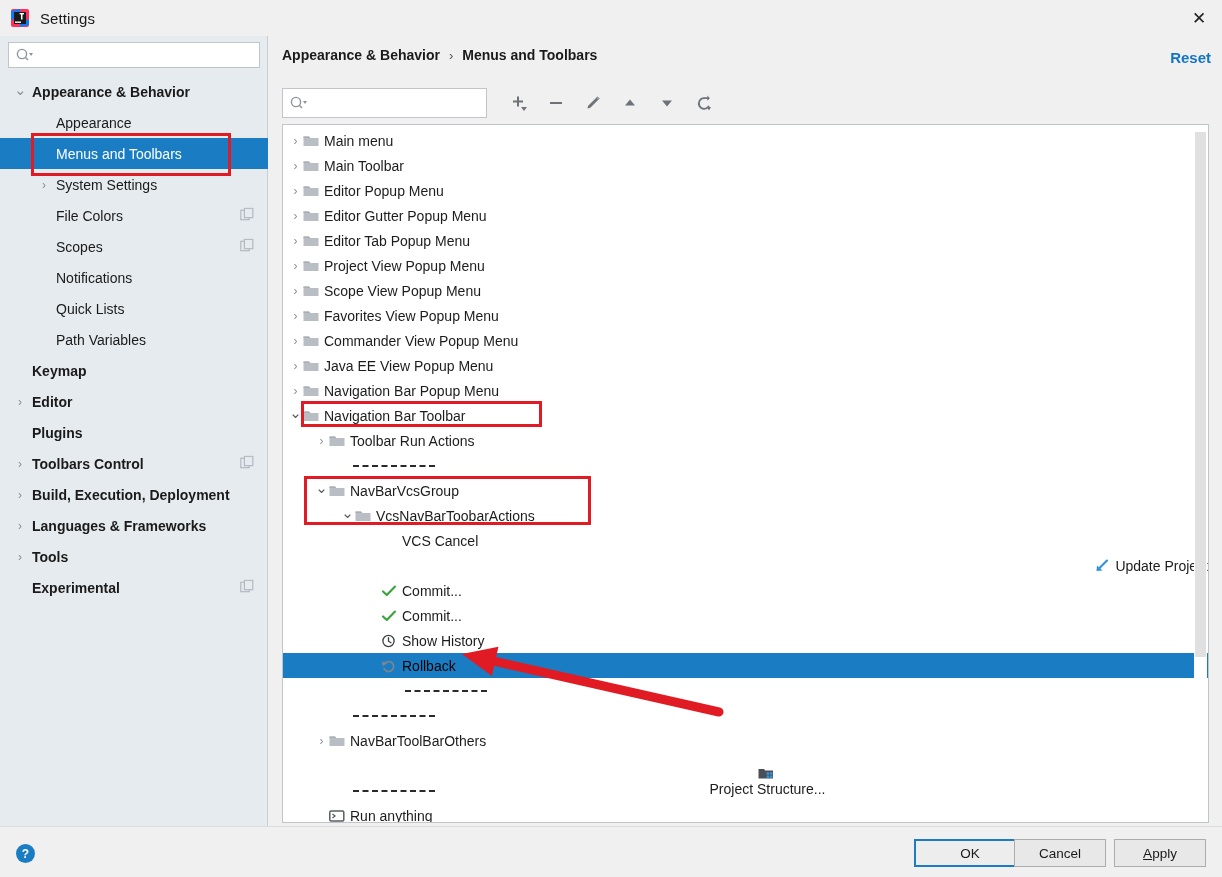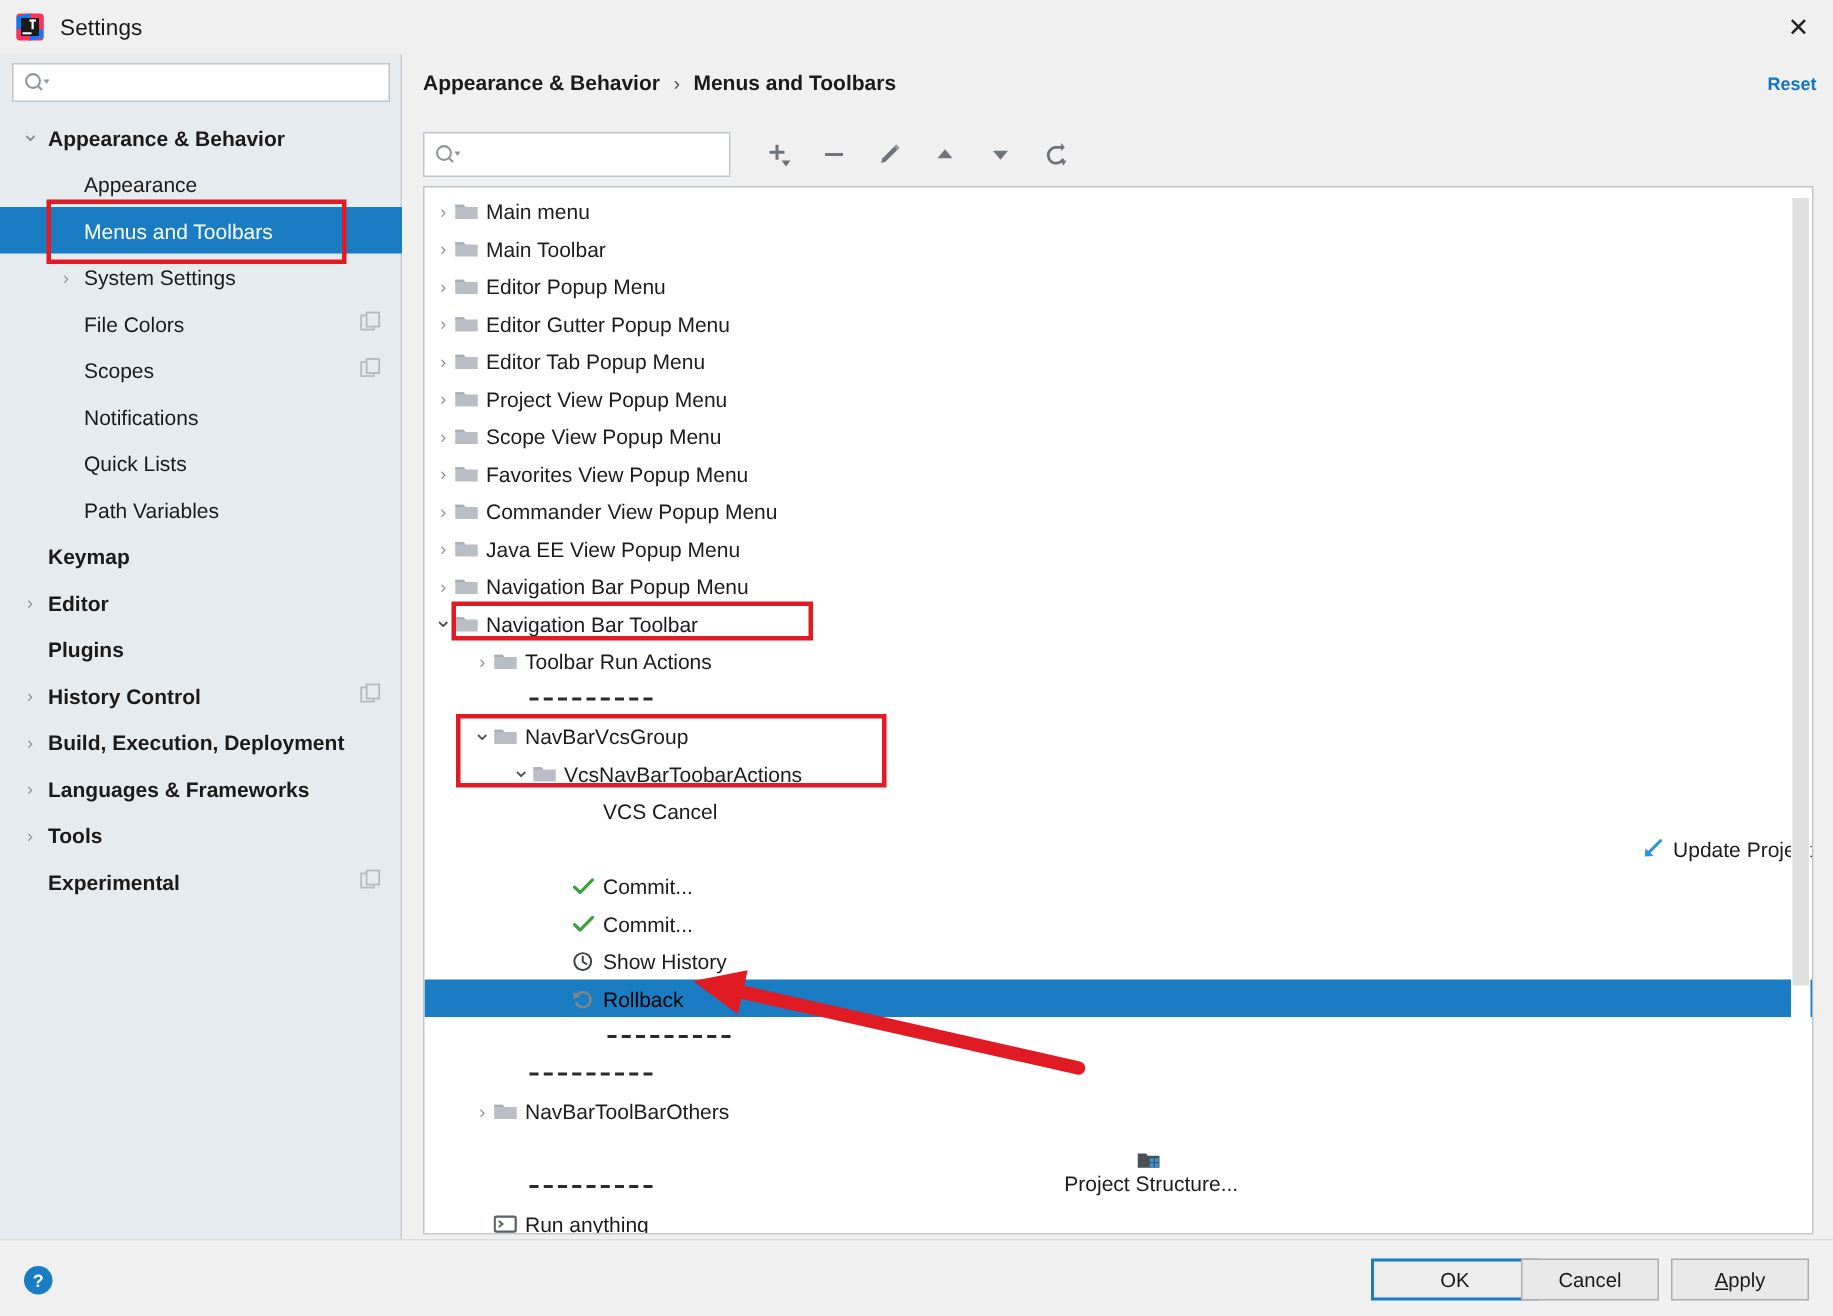--- a/index.html
+++ b/index.html
@@ -70,21 +70,21 @@
   
   .main { position: absolute; left: 269px; top: 36px; width: 953px; height: 790px; background: #f0f0f0; }
   .crumb {
     position: absolute; left: 13px; top: 11px;
     font-size: 14px; font-weight: bold; color: #1a1a1a;
     display: flex; align-items: center; gap: 9px;
   }
   .crumb .sep { color: #555; font-weight: normal; font-size: 13px; }
   .reset-link {
     position: absolute; right: 11px; top: 13px;
-    font-size: 12px; font-weight: bold; color: #1474c4; cursor: pointer;
+    font-size: 15px; font-weight: bold; color: #1474c4; cursor: pointer;
   }
 
   .panel-toolbar { position: absolute; left: 13px; top: 50px; height: 34px; display: flex; align-items: center; }
   .panel-search {
     width: 205px; height: 30px; background: #fff; border: 1px solid #c0c5ca;
     display: flex; align-items: center;
   }
   .tb-icons { display: flex; align-items: center; margin-left: 20px; gap: 13px; }
   .tb-btn { width: 24px; height: 24px; display: flex; align-items: center; justify-content: center; }
 
@@ -217,21 +217,21 @@
         </div>
         <div class="side-item lvl0">
           <span class="arrow">›</span>
           <span class="lbl">Editor</span>
         </div>
         <div class="side-item lvl0">
           <span class="lbl">Plugins</span>
         </div>
         <div class="side-item lvl0">
           <span class="arrow">›</span>
-          <span class="lbl">History Control</span>
+          <span class="lbl">Toolbars Control</span>
           <span class="copybadge"><svg width="14" height="14" viewBox="0 0 14 14">
               <rect x="0.8" y="2.8" width="8.4" height="9.4" fill="none" stroke="#8a9199" stroke-width="1.2"></rect>
               <rect x="4.4" y="0.8" width="8.4" height="9.4" fill="#e6ebef" stroke="#8a9199" stroke-width="1.2"></rect>
             </svg></span>
         </div>
         <div class="side-item lvl0">
           <span class="arrow">›</span>
           <span class="lbl">Build, Execution, Deployment</span>
         </div>
         <div class="side-item lvl0">

